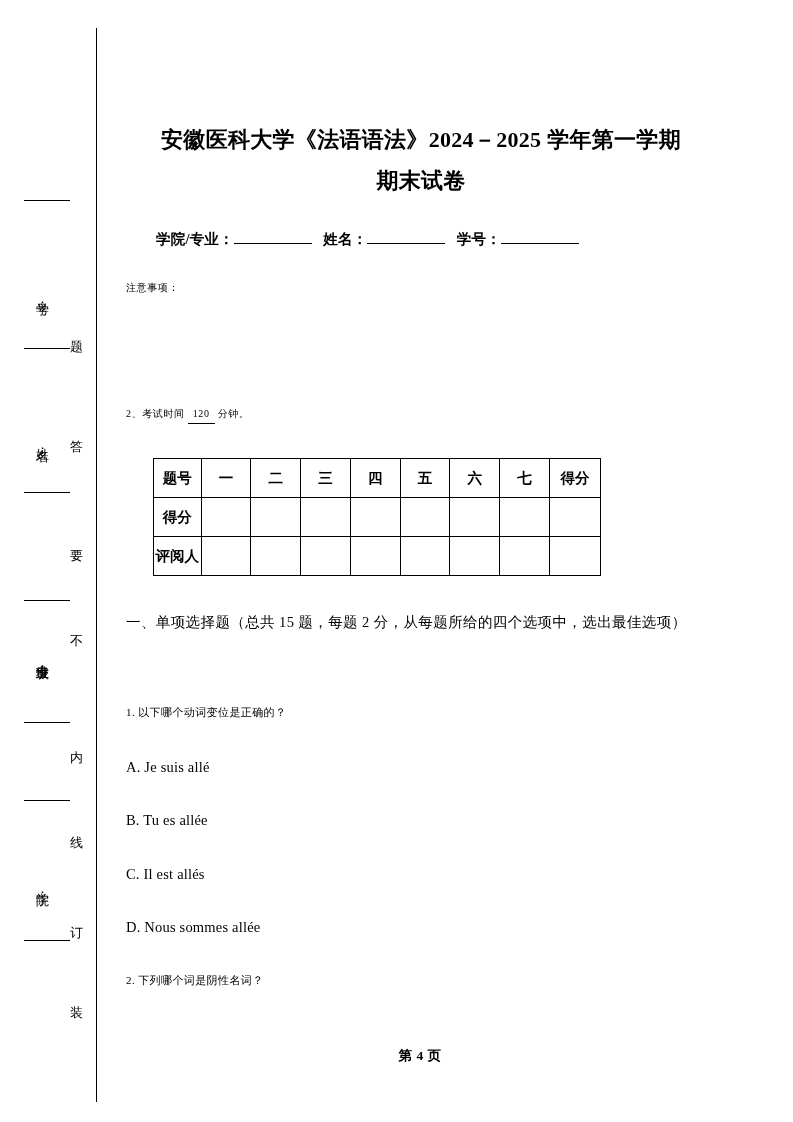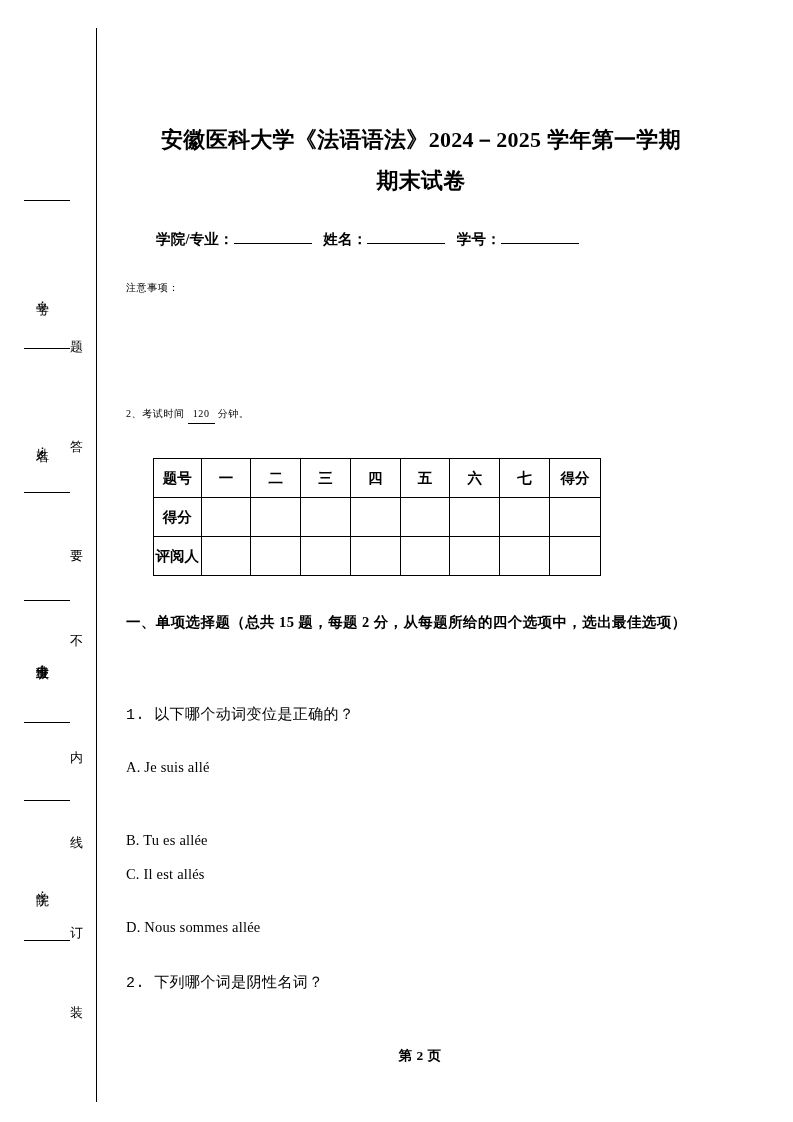--- a/index.html
+++ b/index.html
@@ -141,29 +141,27 @@
 
   
   .section {
     position: absolute;
     left: 6px;
     width: 594px;
     font-size: 14.5px;
     line-height: 1.95;
     letter-spacing: 0.4px;
     text-align: justify;
-    font-weight: bold;
   }
   .q {
     position: absolute;
     left: 6px;
     width: 588px;
-    font-size: 15px;
+    font-size: 11px;
     letter-spacing: 0.4px;
-    font-family: Liberation Mono, monospace;
   }
   .opt {
     position: absolute;
     left: 6px;
     width: 588px;
     font-size: 14.5px;
     letter-spacing: 0.2px;
   }
   .footer {
     position: absolute;
@@ -260,19 +258,19 @@
       <td></td>
       <td></td>
     </tr>
   </tbody>
     </table>
 
   <div class="section" style="top:608px;">一、单项选择题（总共 15 题，每题 2 分，从每题所给的四个选项中，选出最佳选项）</div>
 
   <div class="q" style="top:705px;">1. 以下哪个动词变位是正确的？</div>
   <div class="opt" style="top:759px;">A. Je suis allé</div>
-  <div class="opt" style="top:812px;margin-top:20px;">B. Tu es allée</div>
+  <div class="opt" style="top:812px;">B. Tu es allée</div>
   <div class="opt" style="top:919px;">D. Nous sommes allée</div>
   <div class="opt" style="top:866px;">C. Il est allés</div>
   <div class="q" style="top:973px;">2. 下列哪个词是阴性名词？</div>
 
-  <div class="footer">第 2 页</div>
+  <div class="footer">第 4 页</div>
 </div>
 
 </body></html>

